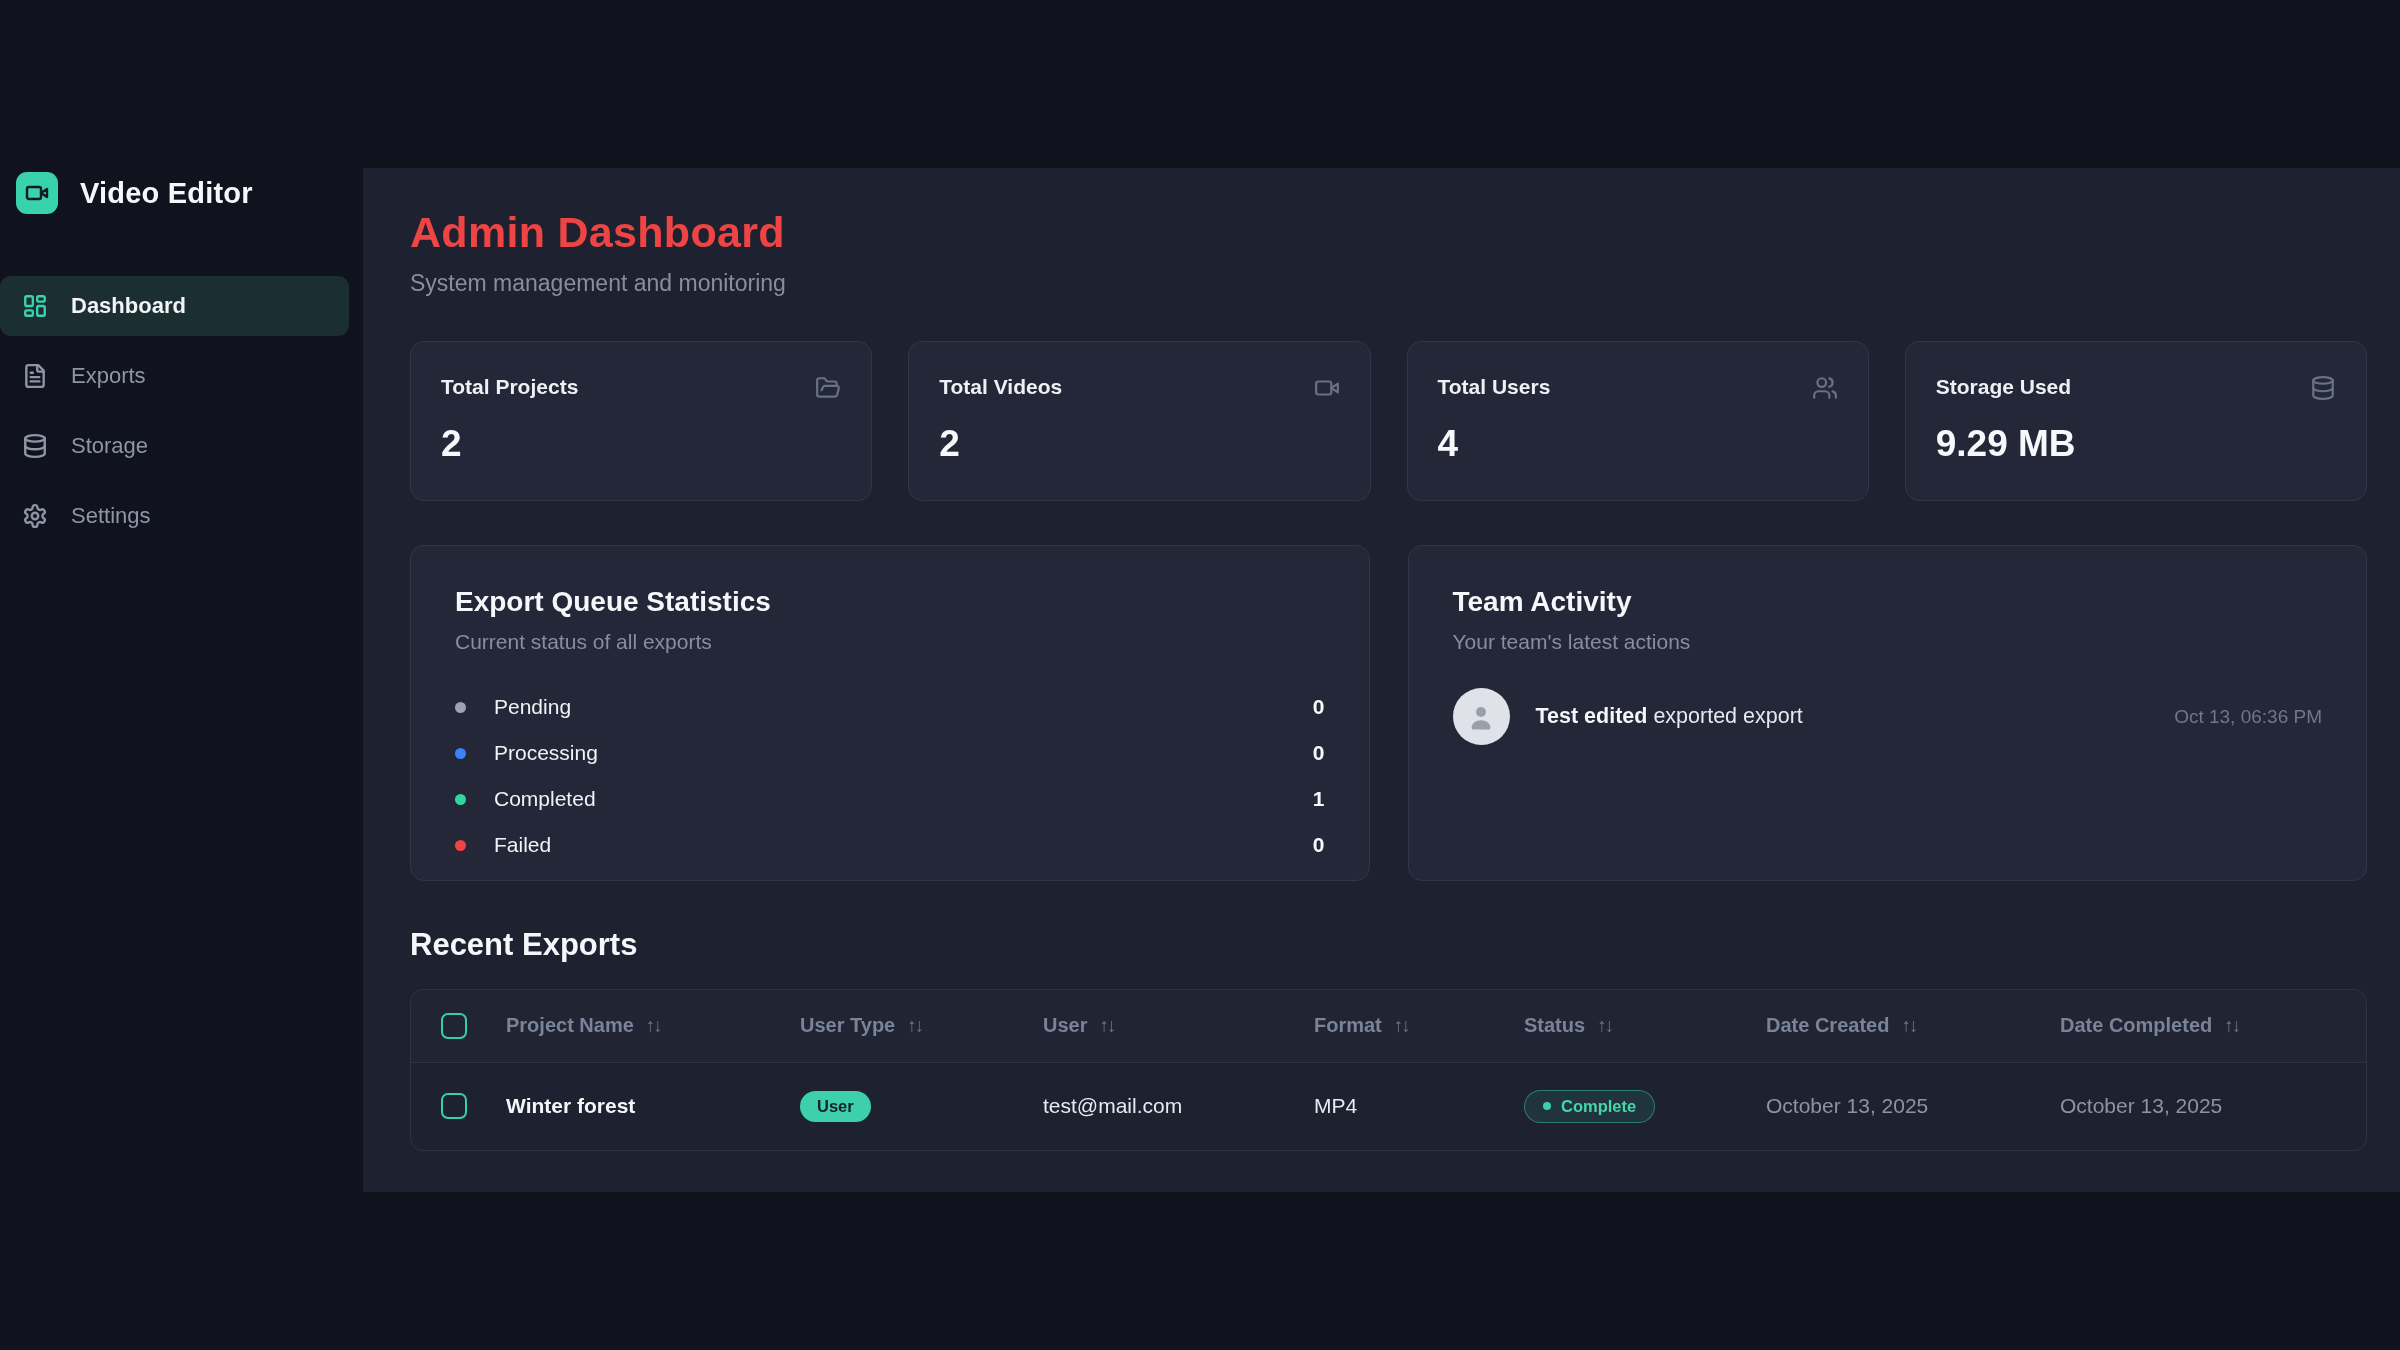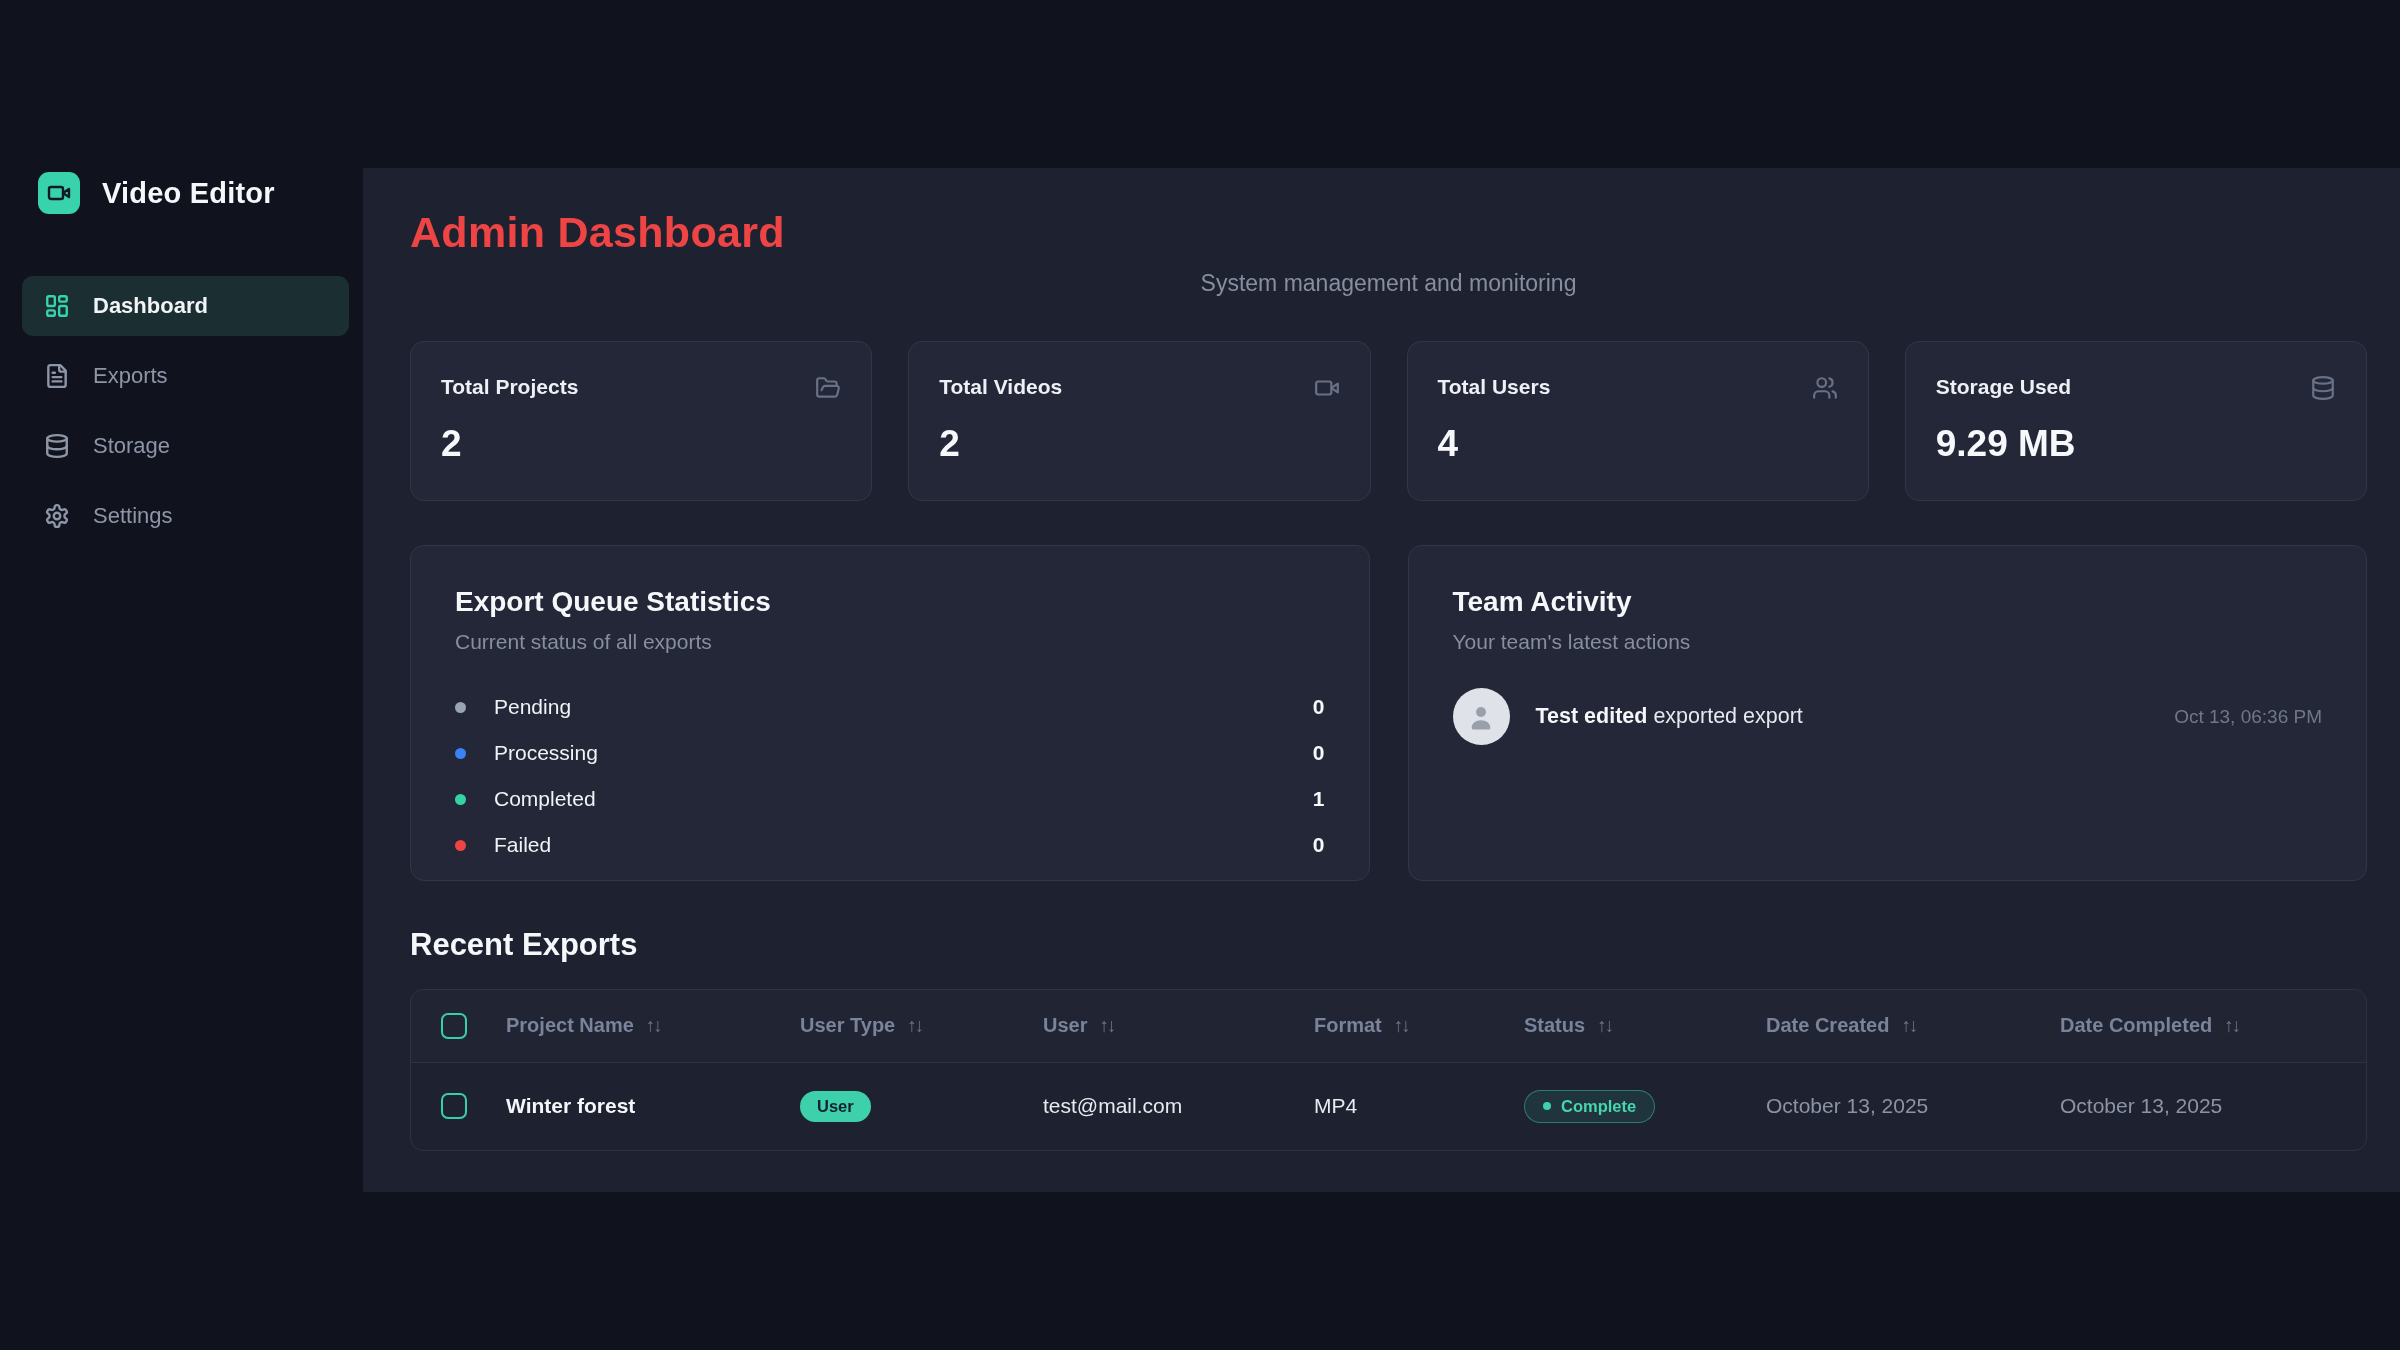--- a/index.html
+++ b/index.html
@@ -8,21 +8,21 @@
     background:#10131e;
     font-family:"Liberation Sans", sans-serif;
     color:#eef0f5;
     display:flex;
     overflow:hidden;
   }
   
   .sidebar {
     width:363px; min-width:363px; height:1350px;
     background:#10131e;
-    padding:172px 14px 0 22px;
+    padding:172px 14px 0 0;
   }
   .brand { display:flex; align-items:center; gap:22px; padding-left:16px; }
   .brand-badge {
     width:42px; height:42px; border-radius:11px;
     background:#38d3ac; display:flex; align-items:center; justify-content:center;
     color:#0f1a24;
   }
   .brand-badge svg { width:24px; height:24px; }
   .brand-name { font-size:29px; font-weight:700; letter-spacing:.2px; color:#f5f7fa; }
   .nav { margin-top:62px; display:flex; flex-direction:column; gap:10px; }
@@ -36,21 +36,21 @@
   .nav-item .nav-icon svg { width:26px; height:26px; }
   .nav-item.active { background:#1b2e31; color:#f2f4f8; font-weight:600; }
   .nav-item.active .nav-icon { color:#38d3ac; }
   
   .main {
     flex:1; margin-top:168px; height:1024px;
     background:#1e2230;
     padding:40px 33px 0 47px;
   }
   .page-title { font-size:43px; font-weight:800; letter-spacing:.3px; color:#ef4444; }
-  .page-subtitle { margin-top:13px; font-size:23px; color:#868e9f;text-align:center; }
+  .page-subtitle { margin-top:13px; font-size:23px; color:#868e9f; }
   
   .stats-grid { margin-top:44px; display:grid; grid-template-columns:repeat(4,1fr); gap:36px; }
   .stat-card {
     background:#232737; border:1px solid #31364a; border-radius:14px;
     height:160px; padding:33px 30px;
   }
   .stat-top { display:flex; justify-content:space-between; align-items:flex-start; }
   .stat-label { font-size:21px; font-weight:700; color:#eef0f5; }
   .stat-icon { color:#697186; }
   .stat-icon svg { width:26px; height:26px; }

